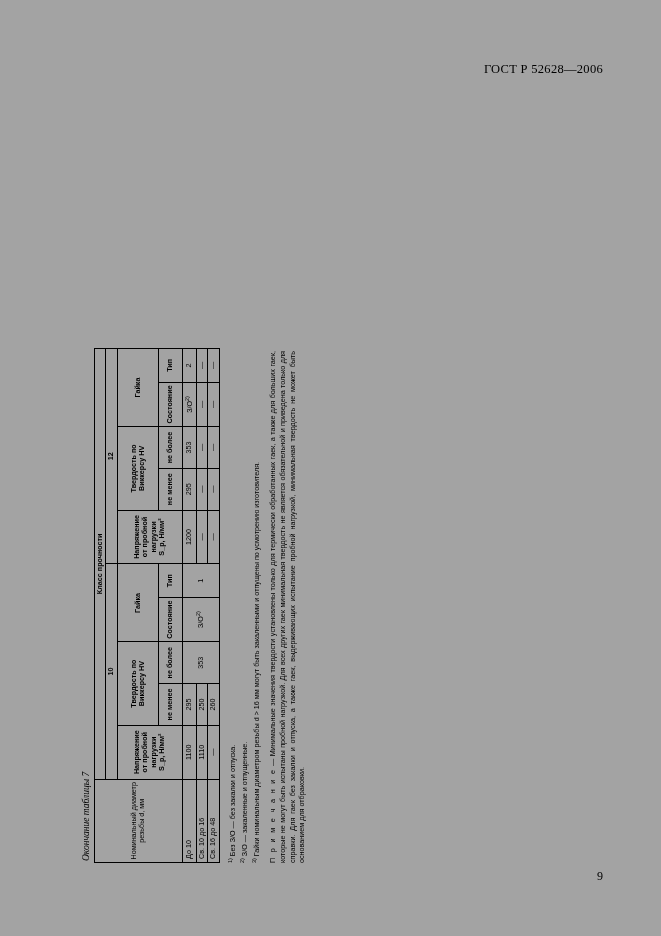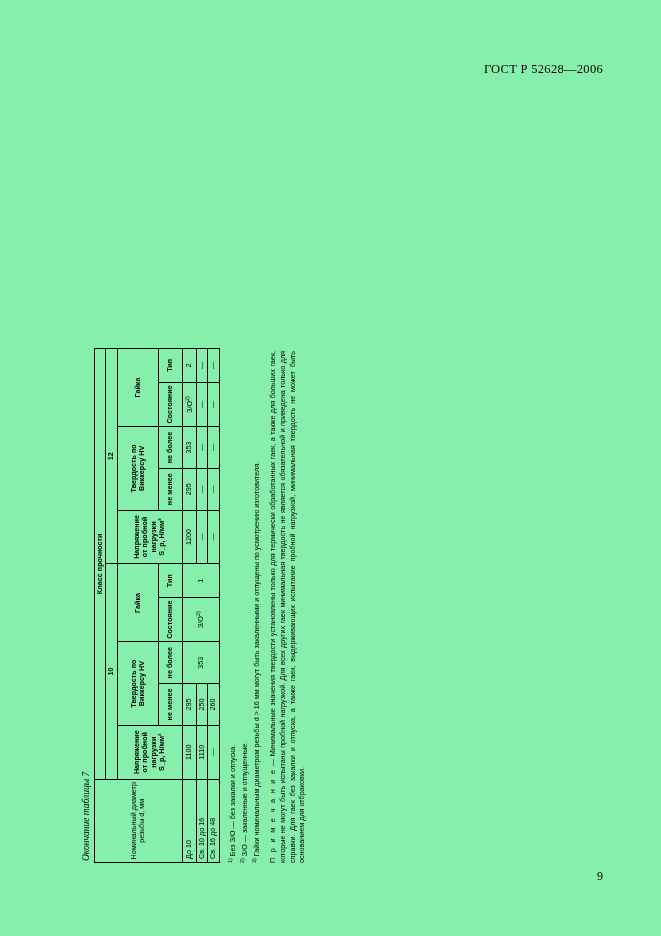--- a/index.html
+++ b/index.html
@@ -11,21 +11,21 @@
     width: 661px;
     height: 936px;
     position: relative;
     font-family: "Liberation Sans", sans-serif;
     color: #000000;
     overflow: hidden;
   }
   .page {
     position: absolute;
     inset: 0;
-    background: #86efac;
+    background: #a3a3a3;
   }
   .gost-header {
     position: absolute;
     top: 62px;
     right: 58px;
     font-size: 12.5px;
     letter-spacing: 0.3px;
     white-space: nowrap;
     font-family: "Liberation Serif", serif;
     font-weight: normal;

